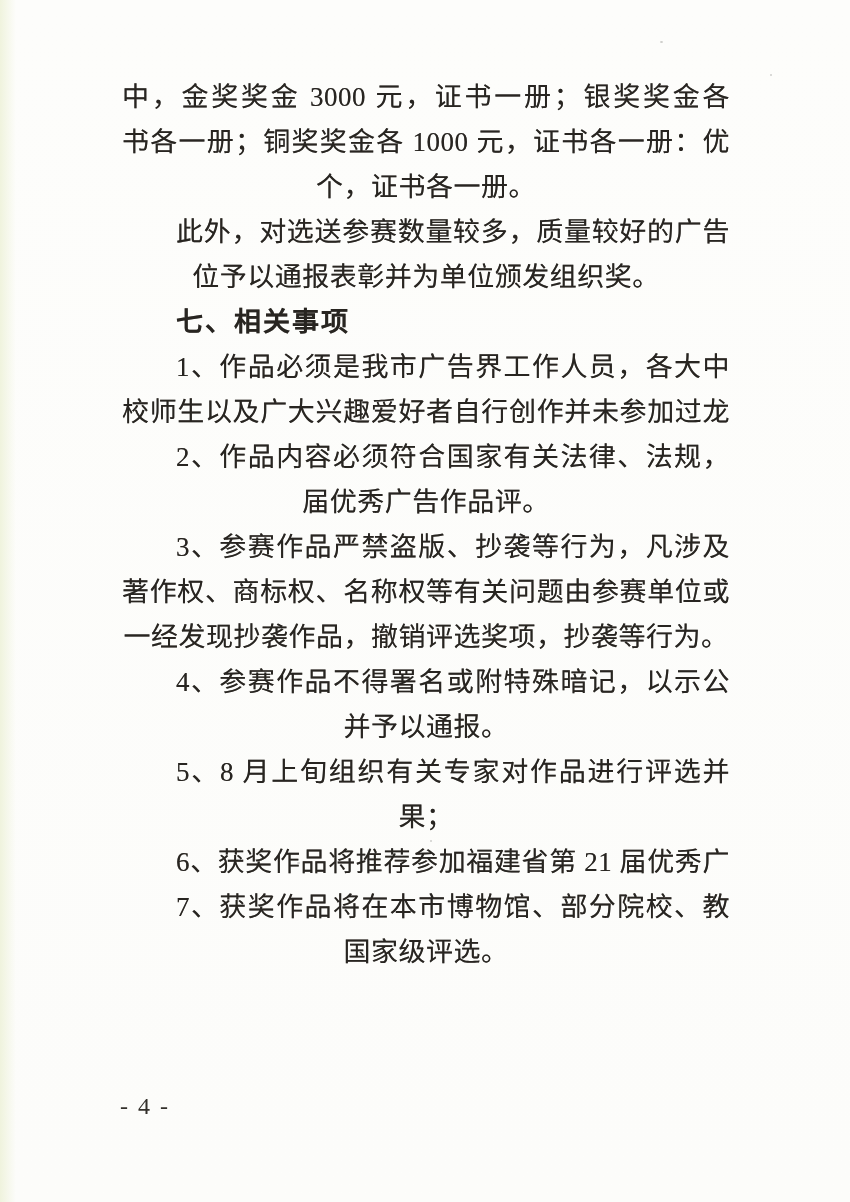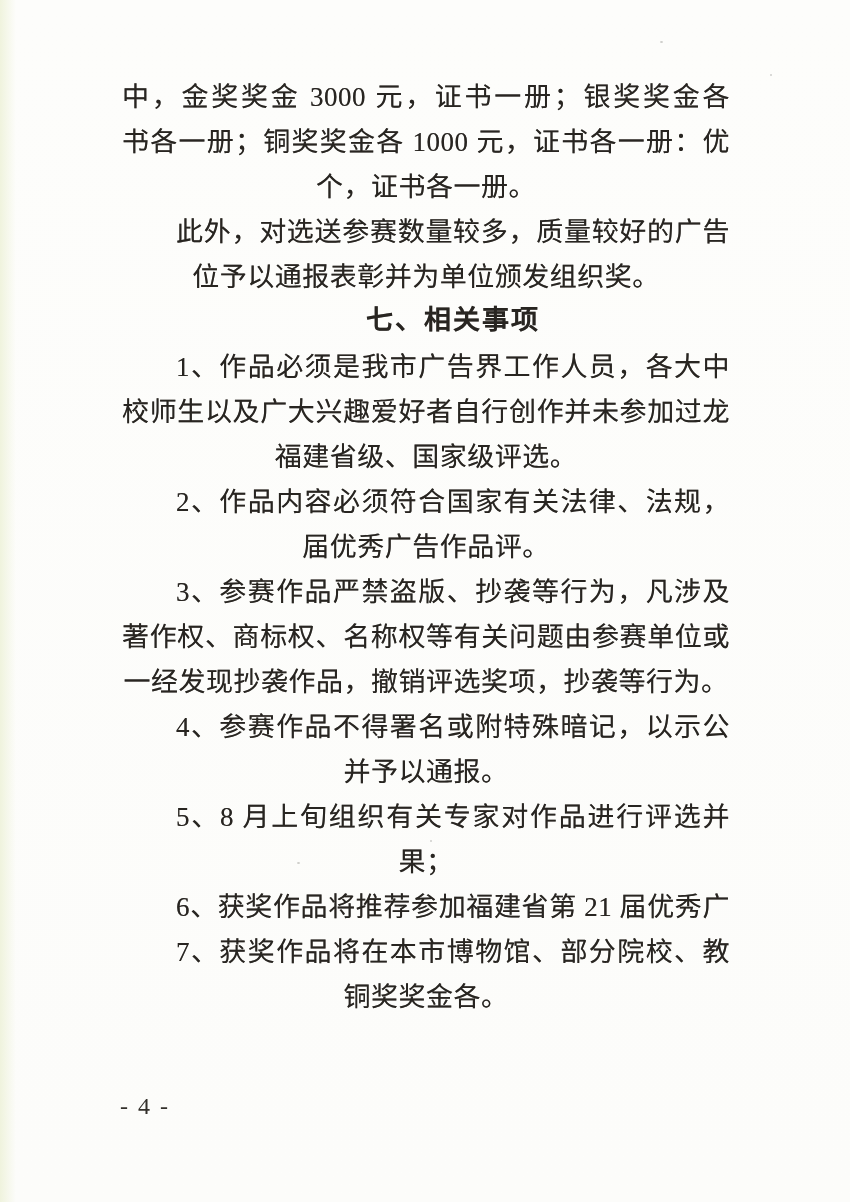--- a/index.html
+++ b/index.html
@@ -45,24 +45,24 @@
   .line.end {
     text-align: center;
   }
   .line.indent {
     padding-left: 54px;
   }
   .line.full.indent {
     width: 554px;
   }
   .line.heading {
-    font-family: Liberation Mono, monospace;
+    font-family: Liberation Sans, sans-serif;
     font-weight: bold;
     letter-spacing: 2px;
-    text-align: center;
+    text-align: left;
   }
   .page-number {
     position: absolute;
     left: 120px;
     top: 1093px;
     color: #33302b;
     font-size: 24px;
     letter-spacing: 2px;
     font-family: "Liberation Serif", "DejaVu Serif", serif;
   }
@@ -83,33 +83,32 @@
 <div class="scan-page">
   <div class="text-block">
     <div class="line full">中，金奖奖金 3000 元，证书一册；银奖奖金各 2000 元，证</div>
     <div class="line full">书各一册；铜奖奖金各 1000 元，证书各一册：优秀奖若干</div>
     <div class="line end">个，证书各一册。</div>
     <div class="line full indent">此外，对选送参赛数量较多，质量较好的广告企业、单</div>
     <div class="line end">位予以通报表彰并为单位颁发组织奖。</div>
     <div class="line heading indent">七、相关事项</div>
     <div class="line full indent">1、作品必须是我市广告界工作人员，各大中专院校在</div>
     <div class="line full">校师生以及广大兴趣爱好者自行创作并未参加过龙岩市级、</div>
-    <div class="line end">福建省级、国家级评选。</div>
     <div class="line full indent">2、作品内容必须符合国家有关法律、法规，具有较强</div>
     <div class="line end">届优秀广告作品评。</div>
     <div class="line full indent">3、参赛作品严禁盗版、抄袭等行为，凡涉及肖像权、</div>
     <div class="line full">著作权、商标权、名称权等有关问题由参赛单位或个人负责，</div>
     <div class="line end">一经发现抄袭作品，撤销评选奖项，抄袭等行为。</div>
     <div class="line full indent">4、参赛作品不得署名或附特殊暗记，以示公平、公正、</div>
     <div class="line end">并予以通报。</div>
     <div class="line full indent">5、8 月上旬组织有关专家对作品进行评选并通报评选结</div>
     <div class="line end">果；</div>
     <div class="line full indent">6、获奖作品将推荐参加福建省第 21 届优秀广告作品评</div>
     <div class="line full indent">7、获奖作品将在本市博物馆、部分院校、教育基地等</div>
-    <div class="line end">铜奖奖金各。</div>
+    <div class="line end">国家级评选。</div>
   </div>
 
   <div class="page-number">- 4 -</div>
 
   <div class="speck s1"></div>
   <div class="speck s2"></div>
   <div class="speck s3"></div>
   <div class="speck s4"></div>
 </div>
 

